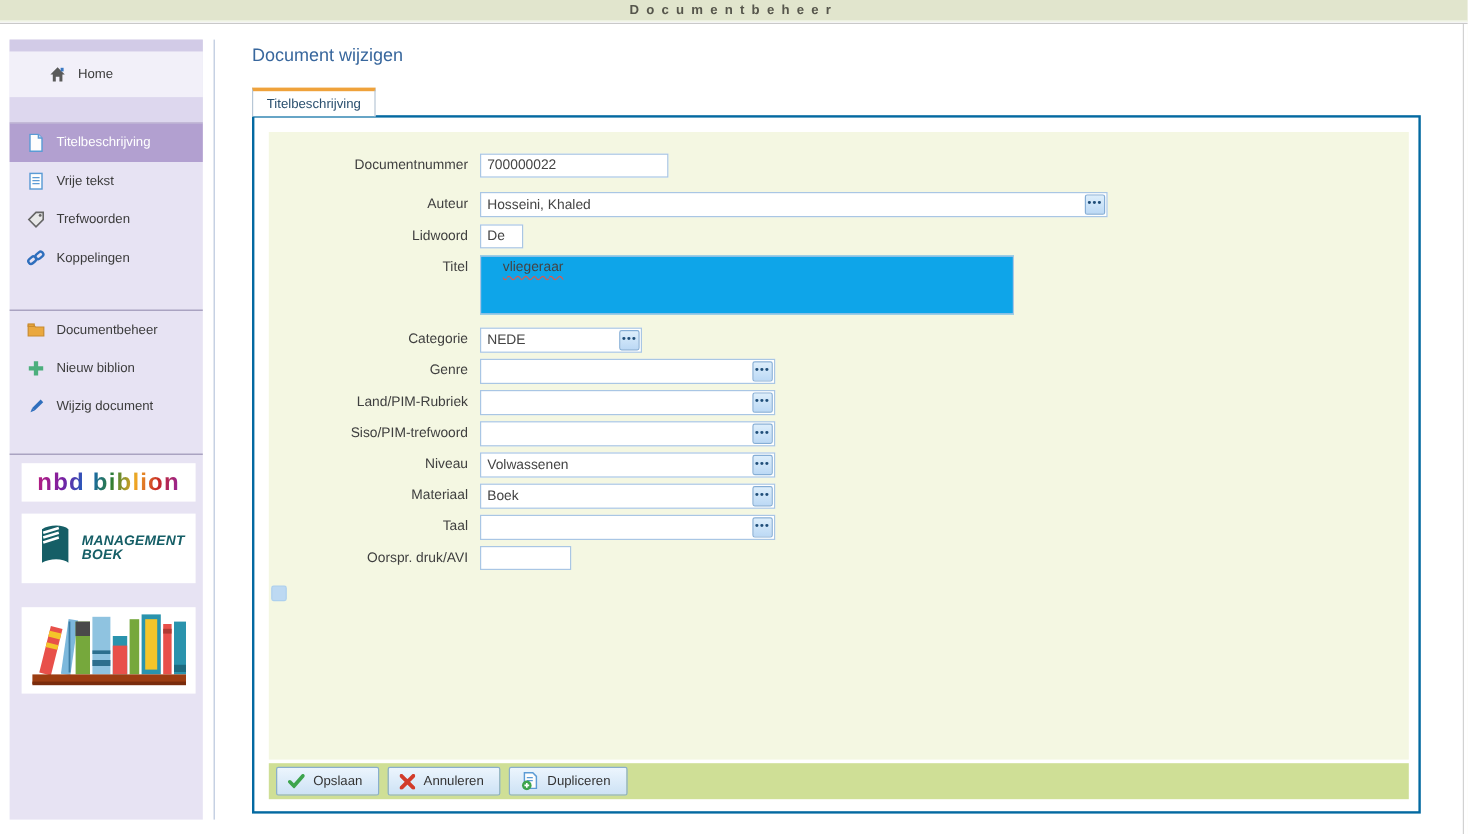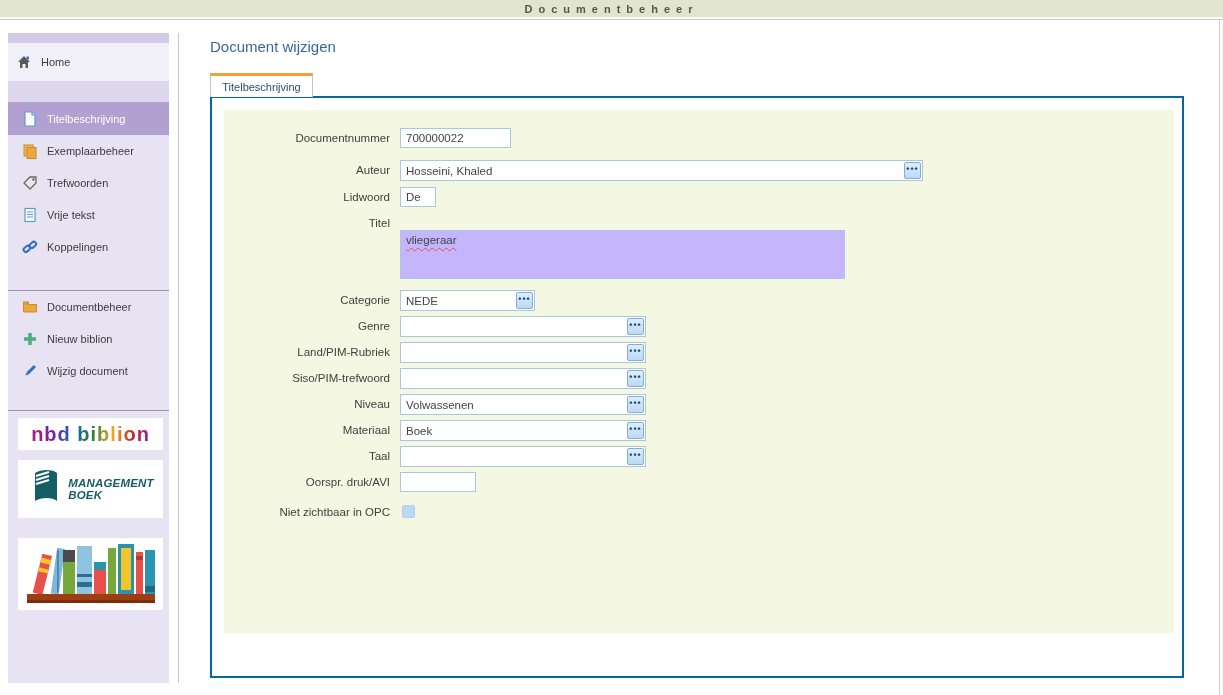--- a/index.html
+++ b/index.html
@@ -8,21 +8,21 @@
   
   .banner { position:absolute; left:0; top:0; width:1223px; height:18px;
     background:#e1e5cd; border-bottom:1px solid #f6f8ee;
     display:flex; align-items:center; justify-content:center; }
   .banner span { font-size:11px; font-weight:bold; letter-spacing:6px; color:#56564c; }
   .banner-underline { position:absolute; left:0; top:19px; width:1223px; height:1px; background:#c9c9c9; }
 
   
   .sidebar { position:absolute; left:8px; top:33px; width:161px; height:650px; background:#e7e3f3; }
   .sb-strip1 { height:10px; background:#d2cbe7; }
-  .sb-home { height:38px; background:#f2f0f9; display:flex; align-items:center; padding-left:8px; cursor:pointer; }
+  .sb-home { height:38px; background:#f2f0f9; display:flex; align-items:center; padding-left:32px; cursor:pointer; }
   .sb-strip2 { height:22px; background:#ddd7ee; border-bottom:1px solid #b1a6c9; }
   .sb-item { height:32px; display:flex; align-items:center; padding-left:14px; cursor:pointer; }
   .sb-item.selected { background:#b2a0d0; }
   .sb-item.selected .sb-label { color:#ffffff; }
   .sb-label { font-size:11px; color:#3c3c3c; margin-left:9px; white-space:nowrap; }
   .sb-icon { width:16px; height:16px; flex:0 0 16px; display:inline-block; }
   .sb-divider { height:1px; background:#9b93b5; margin:0; }
   .sb-spacer27 { height:27px; } .sb-spacer23 { height:23px; }
   .logo-box { background:#ffffff; margin:7px 6px 0 10px; width:145px; display:flex; align-items:center; justify-content:center; }
   .logo-nbd { height:32px; margin-top:7px; }
@@ -47,33 +47,33 @@
   .form-panel { position:absolute; left:12px; top:12px; width:950px; height:523px;
     background:#f4f7e2; padding-top:18px; }
 
   .row { display:flex; align-items:flex-start; margin-bottom:5px; }
   .row label { width:176px; text-align:right; padding-right:10px; font-size:11.5px; color:#3f3f3f;
     line-height:20px; white-space:nowrap; }
   .gap12 { margin-bottom:12px; } .gap6 { margin-bottom:6px; } .gap11 { margin-bottom:11px; } .gap10 { margin-top:10px; }
 
   input.txt { height:20px; border:1px solid #a9c6e4; background:#fff; font-family:"Liberation Sans",sans-serif;
     font-size:11.5px; color:#444; padding:0 5px; outline:none; }
-  .w135 { width:111px; } .w36 { width:36px; } .w76 { width:76px; }
+  .w135 { width:157px; } .w36 { width:36px; } .w76 { width:76px; }
 
   .lookup-wrap { position:relative; height:21px; background:#fff; border:1px solid #a9c6e4; }
   .lookup-wrap input { position:absolute; left:0; top:0; height:19px; width:calc(100% - 20px);
     border:none; background:transparent; font-family:"Liberation Sans",sans-serif; font-size:11.5px; color:#444; padding:0 5px; outline:none; }
   .lw445 { width:523px; } .lw135 { width:135px; } .lw246 { width:246px; }
   .lookup-btn { position:absolute; right:1px; top:1px; width:17px; height:17px;
     background:linear-gradient(#ddeefb,#bcd9f5); border:1px solid #85aed6; border-radius:2px;
     display:flex; align-items:center; justify-content:center; cursor:pointer; }
   .lookup-btn i { font-style:normal; font-size:9px; font-weight:bold; color:#1f4e79; letter-spacing:1px; line-height:6px; margin-top:-4px; }
 
-  .textbox { width:445px; height:49px; background:#c4b5fd; border:1px solid #a9c6e4; font-size:11.5px;
-    color:#444; padding:3px 5px; cursor:text;margin-top:17px; }
+  .textbox { width:445px; height:49px; background:#0ea5e9; border:1px solid #a9c6e4; font-size:11.5px;
+    color:#444; padding:3px 18px; cursor:text; }
   .squiggle { text-decoration:underline; text-decoration-style:wavy; text-decoration-color:#e0564a;
     text-decoration-thickness:1px; text-underline-offset:3px; }
 
   .checkbox { width:13px; height:13px; background:#bdd9f2; border:1px solid #add0ee; border-radius:2px;
     margin-top:3px; margin-left:2px; cursor:pointer; }
 
   .btnbar { position:absolute; left:12px; top:538px; width:950px; height:30px; background:#cfdf96;
     display:flex; align-items:center; padding-left:6px; }
   .btn { height:24px; margin-right:7px; padding:0 13px 0 9px; display:flex; align-items:center;
     background:linear-gradient(#ecf5fd,#cde2f5); border:1px solid #8aaecd; border-radius:2px; cursor:pointer; }
@@ -107,45 +107,36 @@
       <svg width="16" height="16" viewBox="0 0 16 16">
           <path d="M3 1 H10 L13 4 V15 H3 Z" fill="#fdfdfd" stroke="#5b9bd5" stroke-width="1.2"></path>
           <path d="M10 1 V4 H13" fill="#cfe2f3" stroke="#5b9bd5" stroke-width="1.2"></path>
         </svg>
     </span>
     <span class="sb-label">Titelbeschrijving</span>
   </div>
   <div class="sb-item">
     <span class="sb-icon">
       <svg width="16" height="16" viewBox="0 0 16 16">
-          <rect x="2" y="2" width="9" height="11" fill="#f0b75a" stroke="#c98b2e"></rect>
-          <rect x="5" y="4.5" width="9" height="11" fill="#eaa83e" stroke="#c98b2e"></rect>
-        </svg>
-    </span>
-    <span class="sb-label">Exemplaarbeheer</span>
-  </div>
-  <div class="sb-item">
-    <span class="sb-icon">
-      <svg width="16" height="16" viewBox="0 0 16 16">
-          <path d="M2 8 L8 2 H14 V8 L8 14 Z" transform="rotate(0 8 8)" fill="#e8e8e8" stroke="#666" stroke-width="1.3"></path>
-          <circle cx="11.5" cy="4.5" r="1.2" fill="#666"></circle>
-        </svg>
-    </span>
-    <span class="sb-label">Trefwoorden</span>
-  </div>
-  <div class="sb-item">
-    <span class="sb-icon">
-      <svg width="16" height="16" viewBox="0 0 16 16">
           <rect x="3" y="1.5" width="10" height="13" fill="#fdfdfd" stroke="#5b9bd5" stroke-width="1.2"></rect>
           <line x1="5" y1="5" x2="11" y2="5" stroke="#5b9bd5"></line>
           <line x1="5" y1="7.5" x2="11" y2="7.5" stroke="#5b9bd5"></line>
           <line x1="5" y1="10" x2="11" y2="10" stroke="#5b9bd5"></line>
         </svg>
     </span>
     <span class="sb-label">Vrije tekst</span>
+  </div>
+  <div class="sb-item">
+    <span class="sb-icon">
+      <svg width="16" height="16" viewBox="0 0 16 16">
+          <path d="M2 8 L8 2 H14 V8 L8 14 Z" transform="rotate(0 8 8)" fill="#e8e8e8" stroke="#666" stroke-width="1.3"></path>
+          <circle cx="11.5" cy="4.5" r="1.2" fill="#666"></circle>
+        </svg>
+    </span>
+    <span class="sb-label">Trefwoorden</span>
   </div>
   <div class="sb-item">
     <span class="sb-icon">
       <svg width="16" height="16" viewBox="0 0 16 16">
           <g stroke="#2f6fbd" stroke-width="2" fill="none">
             <rect x="1.5" y="7.5" width="7" height="4.5" rx="2.2" transform="rotate(-40 5 10)"></rect>
             <rect x="7.5" y="3.5" width="7" height="4.5" rx="2.2" transform="rotate(-40 11 6)"></rect>
           </g>
         </svg>
     </span>
@@ -343,19 +334,42 @@
           </div>
       </div>
     </div>
 
     <div class="row">
       <label>Oorspr. druk/AVI</label>
       <input class="txt w76" value="" style="">
     </div>
 
     <div class="row gap10">
-      <label>Niet zichtbaar in OPC</label>
       <div class="checkbox"></div>
     </div>
 
   </div>
 
+  <div class="btnbar">
+    <div class="btn">
+      <svg width="14" height="12" viewBox="0 0 14 12">
+          <path d="M1.5 6.5 L5 10 L12.5 1.5" stroke="#3da44d" stroke-width="3" fill="none" stroke-linecap="round"></path>
+        </svg>
+      <span>Opslaan</span>
+    </div>
+    <div class="btn">
+      <svg width="13" height="13" viewBox="0 0 13 13">
+          <path d="M1.5 1.5 L11.5 11.5 M11.5 1.5 L1.5 11.5" stroke="#d23c2a" stroke-width="3.2" stroke-linecap="round"></path>
+        </svg>
+      <span>Annuleren</span>
+    </div>
+    <div class="btn">
+      <svg width="15" height="16" viewBox="0 0 15 16">
+        <path d="M3 1 H10 L13 4 V14 H3 Z" fill="#fdfdfd" stroke="#5b9bd5" stroke-width="1.2"></path>
+        <line x1="5" y1="5" x2="10" y2="5" stroke="#5b9bd5"></line>
+          <line x1="5" y1="7.5" x2="10" y2="7.5" stroke="#5b9bd5"></line>
+        <circle cx="5" cy="11.5" r="4" fill="#3da44d"></circle>
+          <path d="M5 9.5 V13.5 M3 11.5 H7" stroke="#fff" stroke-width="1.4"></path>
+      </svg>
+      <span>Dupliceren</span>
+    </div>
+  </div>
 </div>
 
 </body></html>

